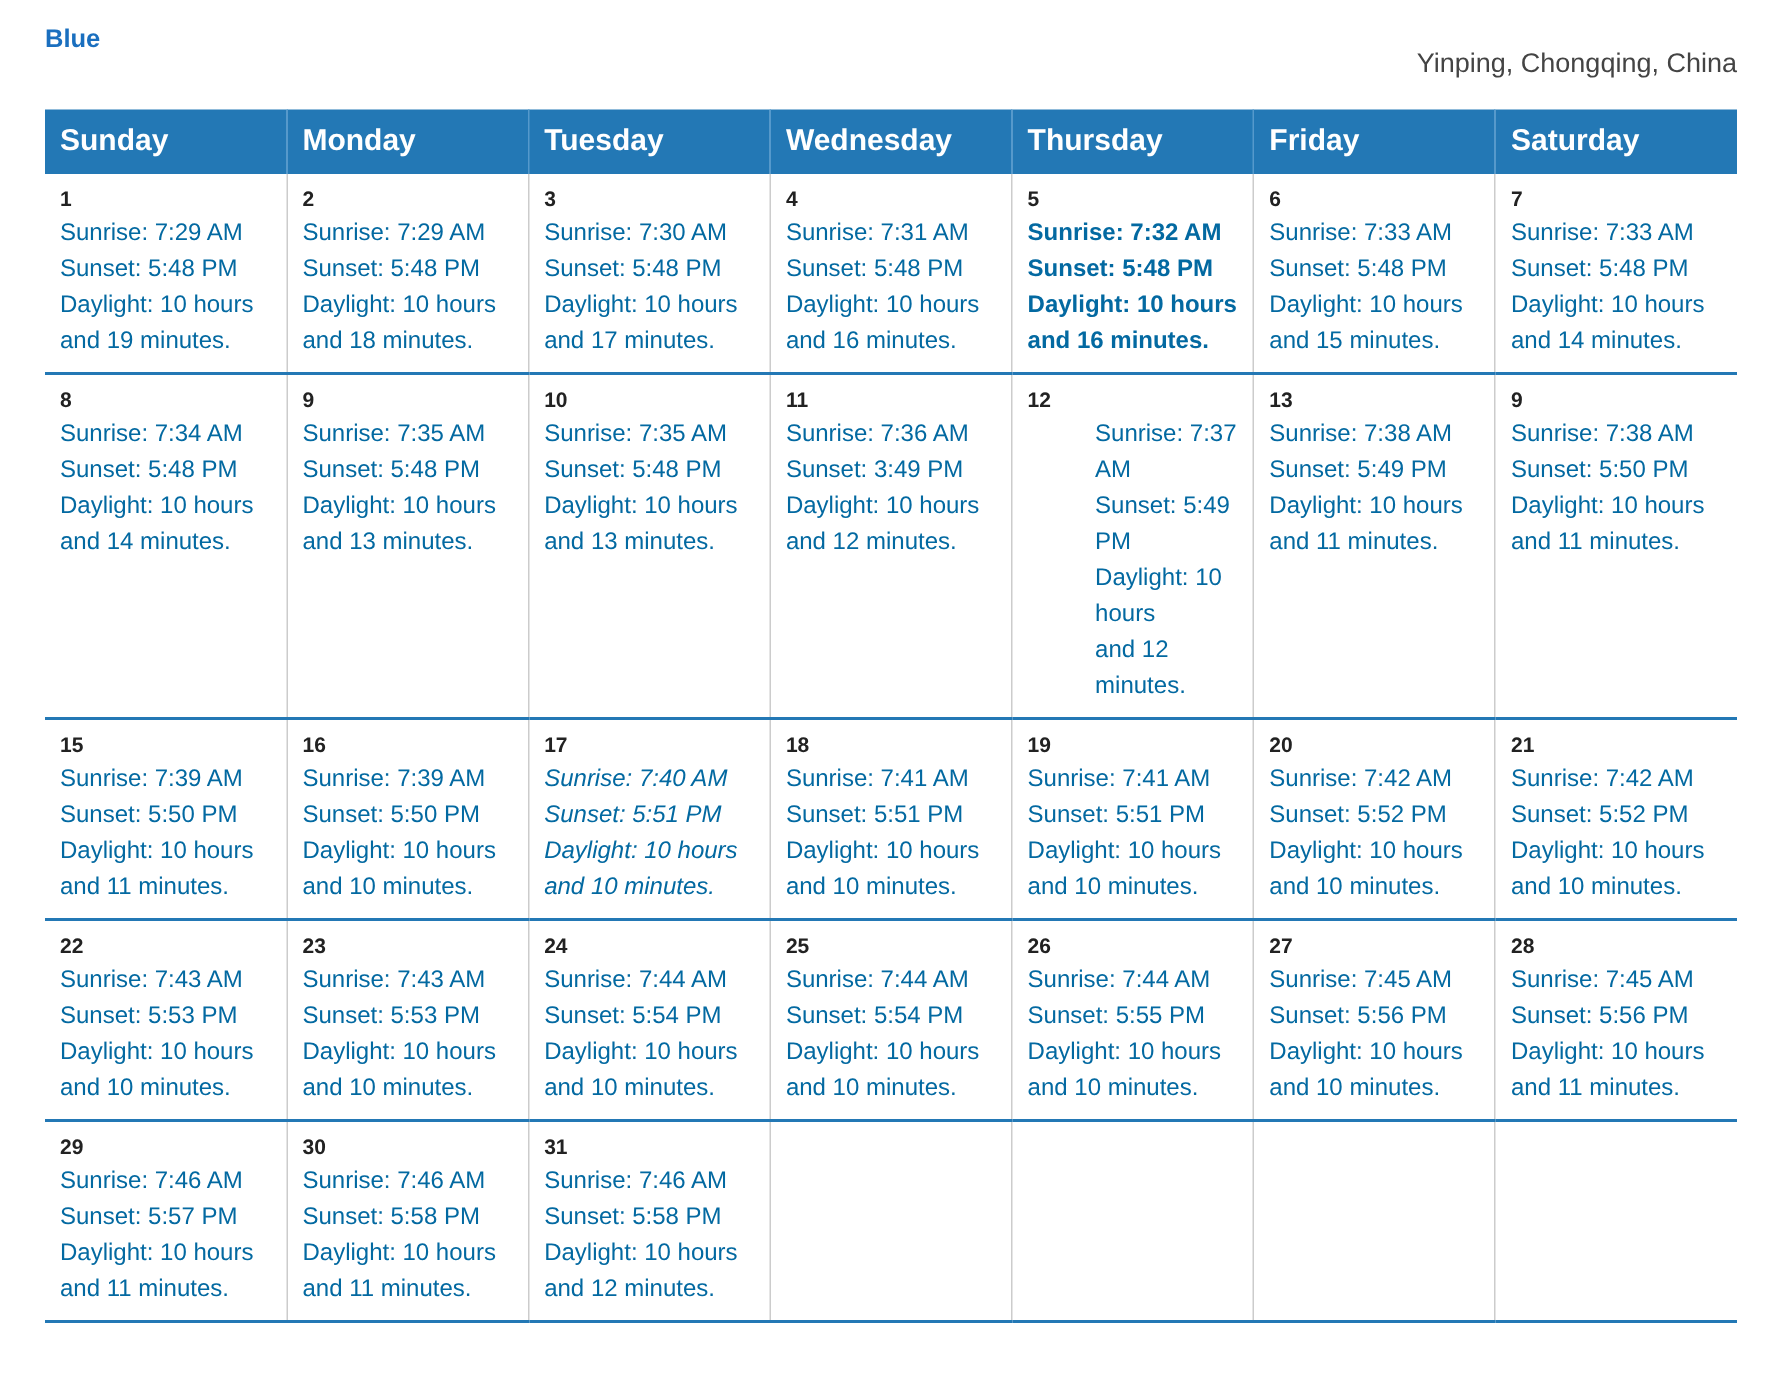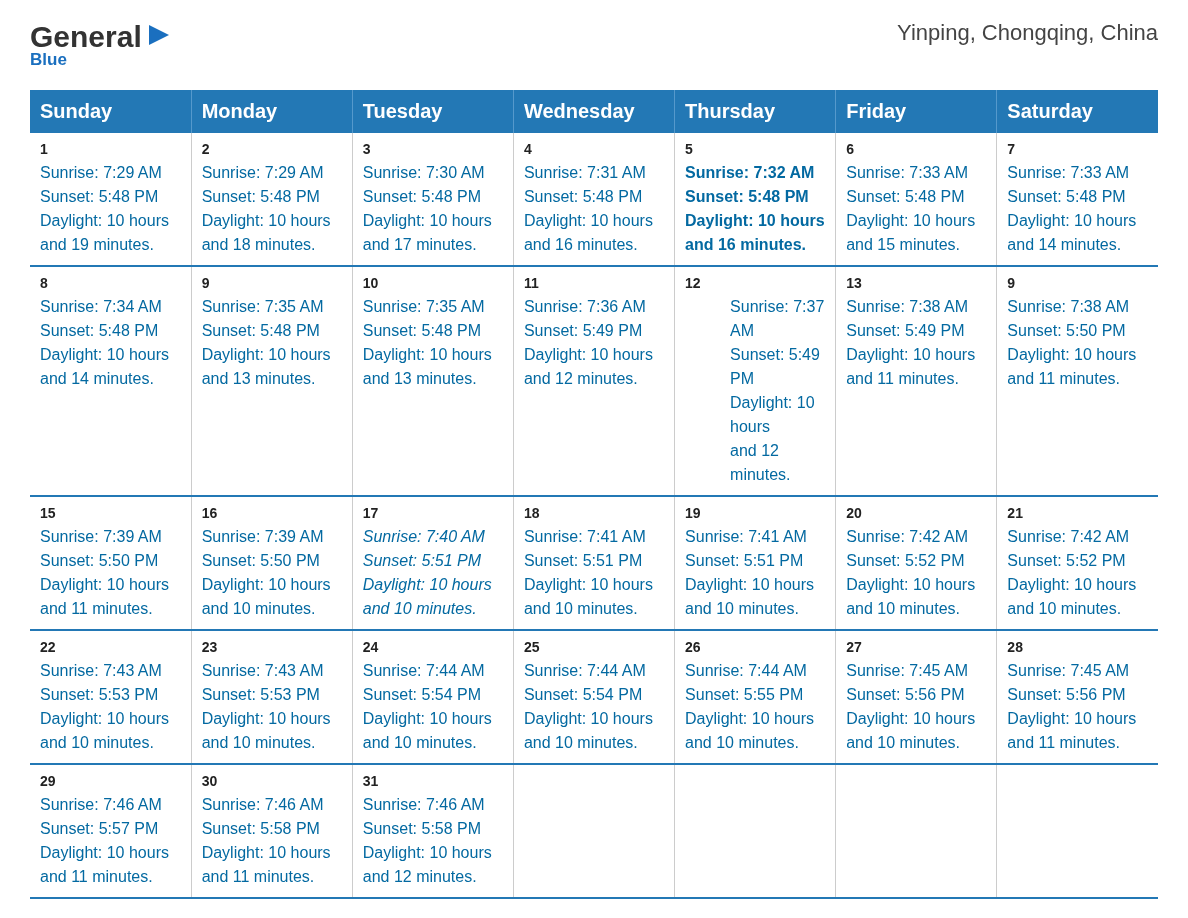--- a/index.html
+++ b/index.html
@@ -30,23 +30,23 @@
     .title-block {
       text-align: right;
     }
     .month-year {
       font-size: 52px;
       font-weight: bold;
       color: #111;
       line-height: 1.1;
     }
     .location {
-      font-size: 22px;
+      font-size: 18px;
       color: #444;
-      margin-top: 0;
+      margin-top: 12px;
     }
     table {
       width: 100%;
       border-collapse: collapse;
       table-layout: fixed;
     }
     thead tr th {
       background-color: #2378b5;
       color: #fff;
       font-size: 20px;
@@ -94,26 +94,20 @@
       font-size: 30px;
       font-weight: bold;
       color: #333;
     }
   </style>
 </head>
 <body>
 
 <div class="header">
   <div class="logo">
-    <div class="logo-wrapper">
-      <span class="logo-general">General</span>
-      <svg width="30" height="30" viewBox="0 0 30 30" style="margin-left:2px;margin-top:-4px;">
-        <polygon points="5,5 25,15 5,25" fill="#1a6fbf"></polygon>
-      </svg>
-    </div>
     <div class="logo-blue-label">Blue</div>
   </div>
   <div class="title-block">
     <div class="location">Yinping, Chongqing, China</div>
   </div>
 </div>
 
 <table>
   <thead>
     <tr>
@@ -196,21 +190,21 @@
         <td>
           <span class="day-num">10</span>
           <div class="day-info" style="white-space: pre-line;">Sunrise: 7:35 AM
 Sunset: 5:48 PM
 Daylight: 10 hours
 and 13 minutes.</div>
         </td>
         <td>
           <span class="day-num">11</span>
           <div class="day-info" style="white-space: pre-line;">Sunrise: 7:36 AM
-Sunset: 5:49 PM
+Sunset: 3:49 PM
 Daylight: 10 hours
 and 12 minutes.</div>
         </td>
         <td>
           <span class="day-num">12</span>
           <div class="day-info" style="white-space: pre-line; margin-left: 45px;">Sunrise: 7:37 AM
 Sunset: 5:49 PM
 Daylight: 10 hours
 and 12 minutes.</div>
         </td>

